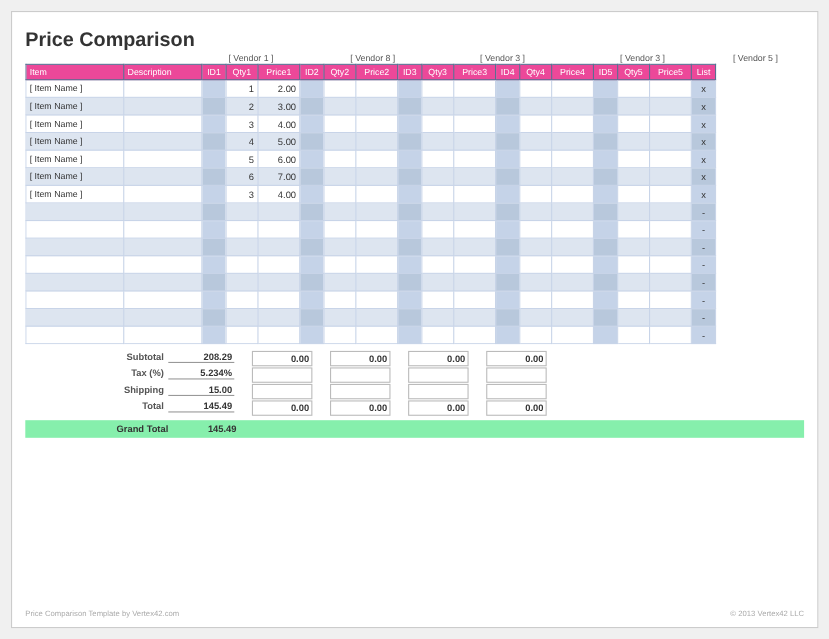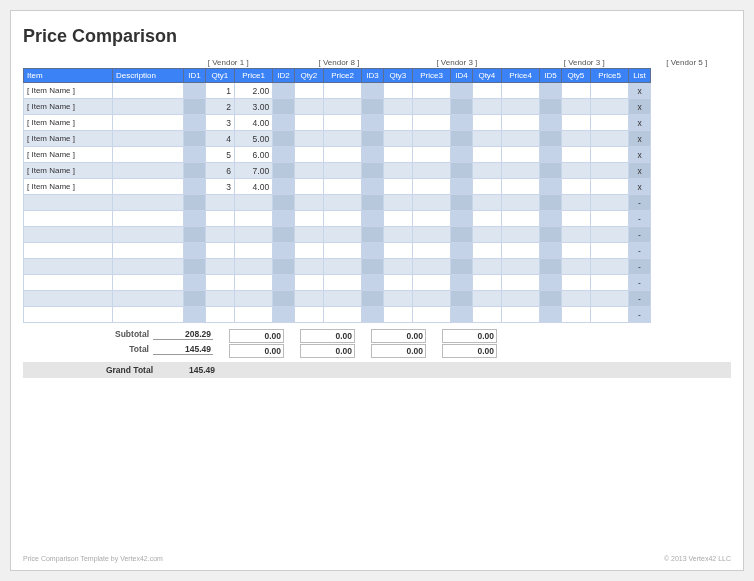--- a/index.html
+++ b/index.html
@@ -16,21 +16,20 @@
       margin: 10px;
       padding: 15px 12px 10px 12px;
       border: 1px solid #ccc;
       min-height: 561px;
       position: relative;
     }
     .page-title {
       font-size: 18px;
       font-weight: bold;
       color: #333;
-      margin-bottom: 10px;
     }
     .spreadsheet-container {
       width: 100%;
       overflow-x: auto;
     }
     table {
       border-collapse: collapse;
       width: 100%;
       font-size: 8.5px;
     }
@@ -43,21 +42,21 @@
       padding: 1px 2px;
     }
     .vendor-span {
       border-top: 1px solid #999;
       border-left: 1px solid #999;
       border-right: 1px solid #999;
       margin-top: 32px;
     }
     
     .col-header-row td {
-      background: #3b82f6;
+      background: #ec4899;
       color: #fff;
       text-align: center;
       padding: 2px 0;
       border: 1px solid #5a6e92;
       font-size: 8px;
       white-space: nowrap;
     }
     .col-header-row td.left-align {
       text-align: left;
       padding-left: 3px;
@@ -138,21 +137,21 @@
       height: 14px;
       border: 1px solid #bbb;
       margin-left: 6px;
       background: #fff;
     }
     .sub-spacer {
       display: inline-block;
       width: 10px;
     }
     .grand-total-bar {
-      background: #e5e5e5;
+      background: #86efac;
       display: flex;
       align-items: center;
       padding: 3px 4px;
       margin-top: 4px;
       font-size: 8.5px;
       font-weight: bold;
     }
     .grand-label {
       text-align: right;
       width: 130px;
@@ -530,21 +529,45 @@
       <div class="sub-spacer"></div>
       <div class="sub-box" style="display:flex;align-items:center;justify-content:flex-end;padding-right:2px;font-size:8.5px;">
           <span>0.00</span>
         </div>
       <div class="sub-spacer"></div>
       <div class="sub-box" style="display:flex;align-items:center;justify-content:flex-end;padding-right:2px;font-size:8.5px;">
           <span>0.00</span>
         </div>
     </div>
 
-
+    <div class="sub-row">
+      <div class="sub-label">Tax (%)</div>
+      <div class="sub-val">5.234%</div>
+      <div class="sub-spacer"></div>
+      <div class="sub-box"></div>
+      <div class="sub-spacer"></div>
+      <div class="sub-box"></div>
+      <div class="sub-spacer"></div>
+      <div class="sub-box"></div>
+      <div class="sub-spacer"></div>
+      <div class="sub-box"></div>
+    </div>
+
+    <div class="sub-row">
+      <div class="sub-label">Shipping</div>
+      <div class="sub-val">15.00</div>
+      <div class="sub-spacer"></div>
+      <div class="sub-box"></div>
+      <div class="sub-spacer"></div>
+      <div class="sub-box"></div>
+      <div class="sub-spacer"></div>
+      <div class="sub-box"></div>
+      <div class="sub-spacer"></div>
+      <div class="sub-box"></div>
+    </div>
 
     <div class="sub-row">
       <div class="sub-label">Total</div>
       <div class="sub-val">145.49</div>
       <div class="sub-spacer"></div>
       <div class="sub-box" style="display:flex;align-items:center;justify-content:flex-end;padding-right:2px;font-size:8.5px;">
           <span>0.00</span>
         </div>
       <div class="sub-spacer"></div>
       <div class="sub-box" style="display:flex;align-items:center;justify-content:flex-end;padding-right:2px;font-size:8.5px;">

